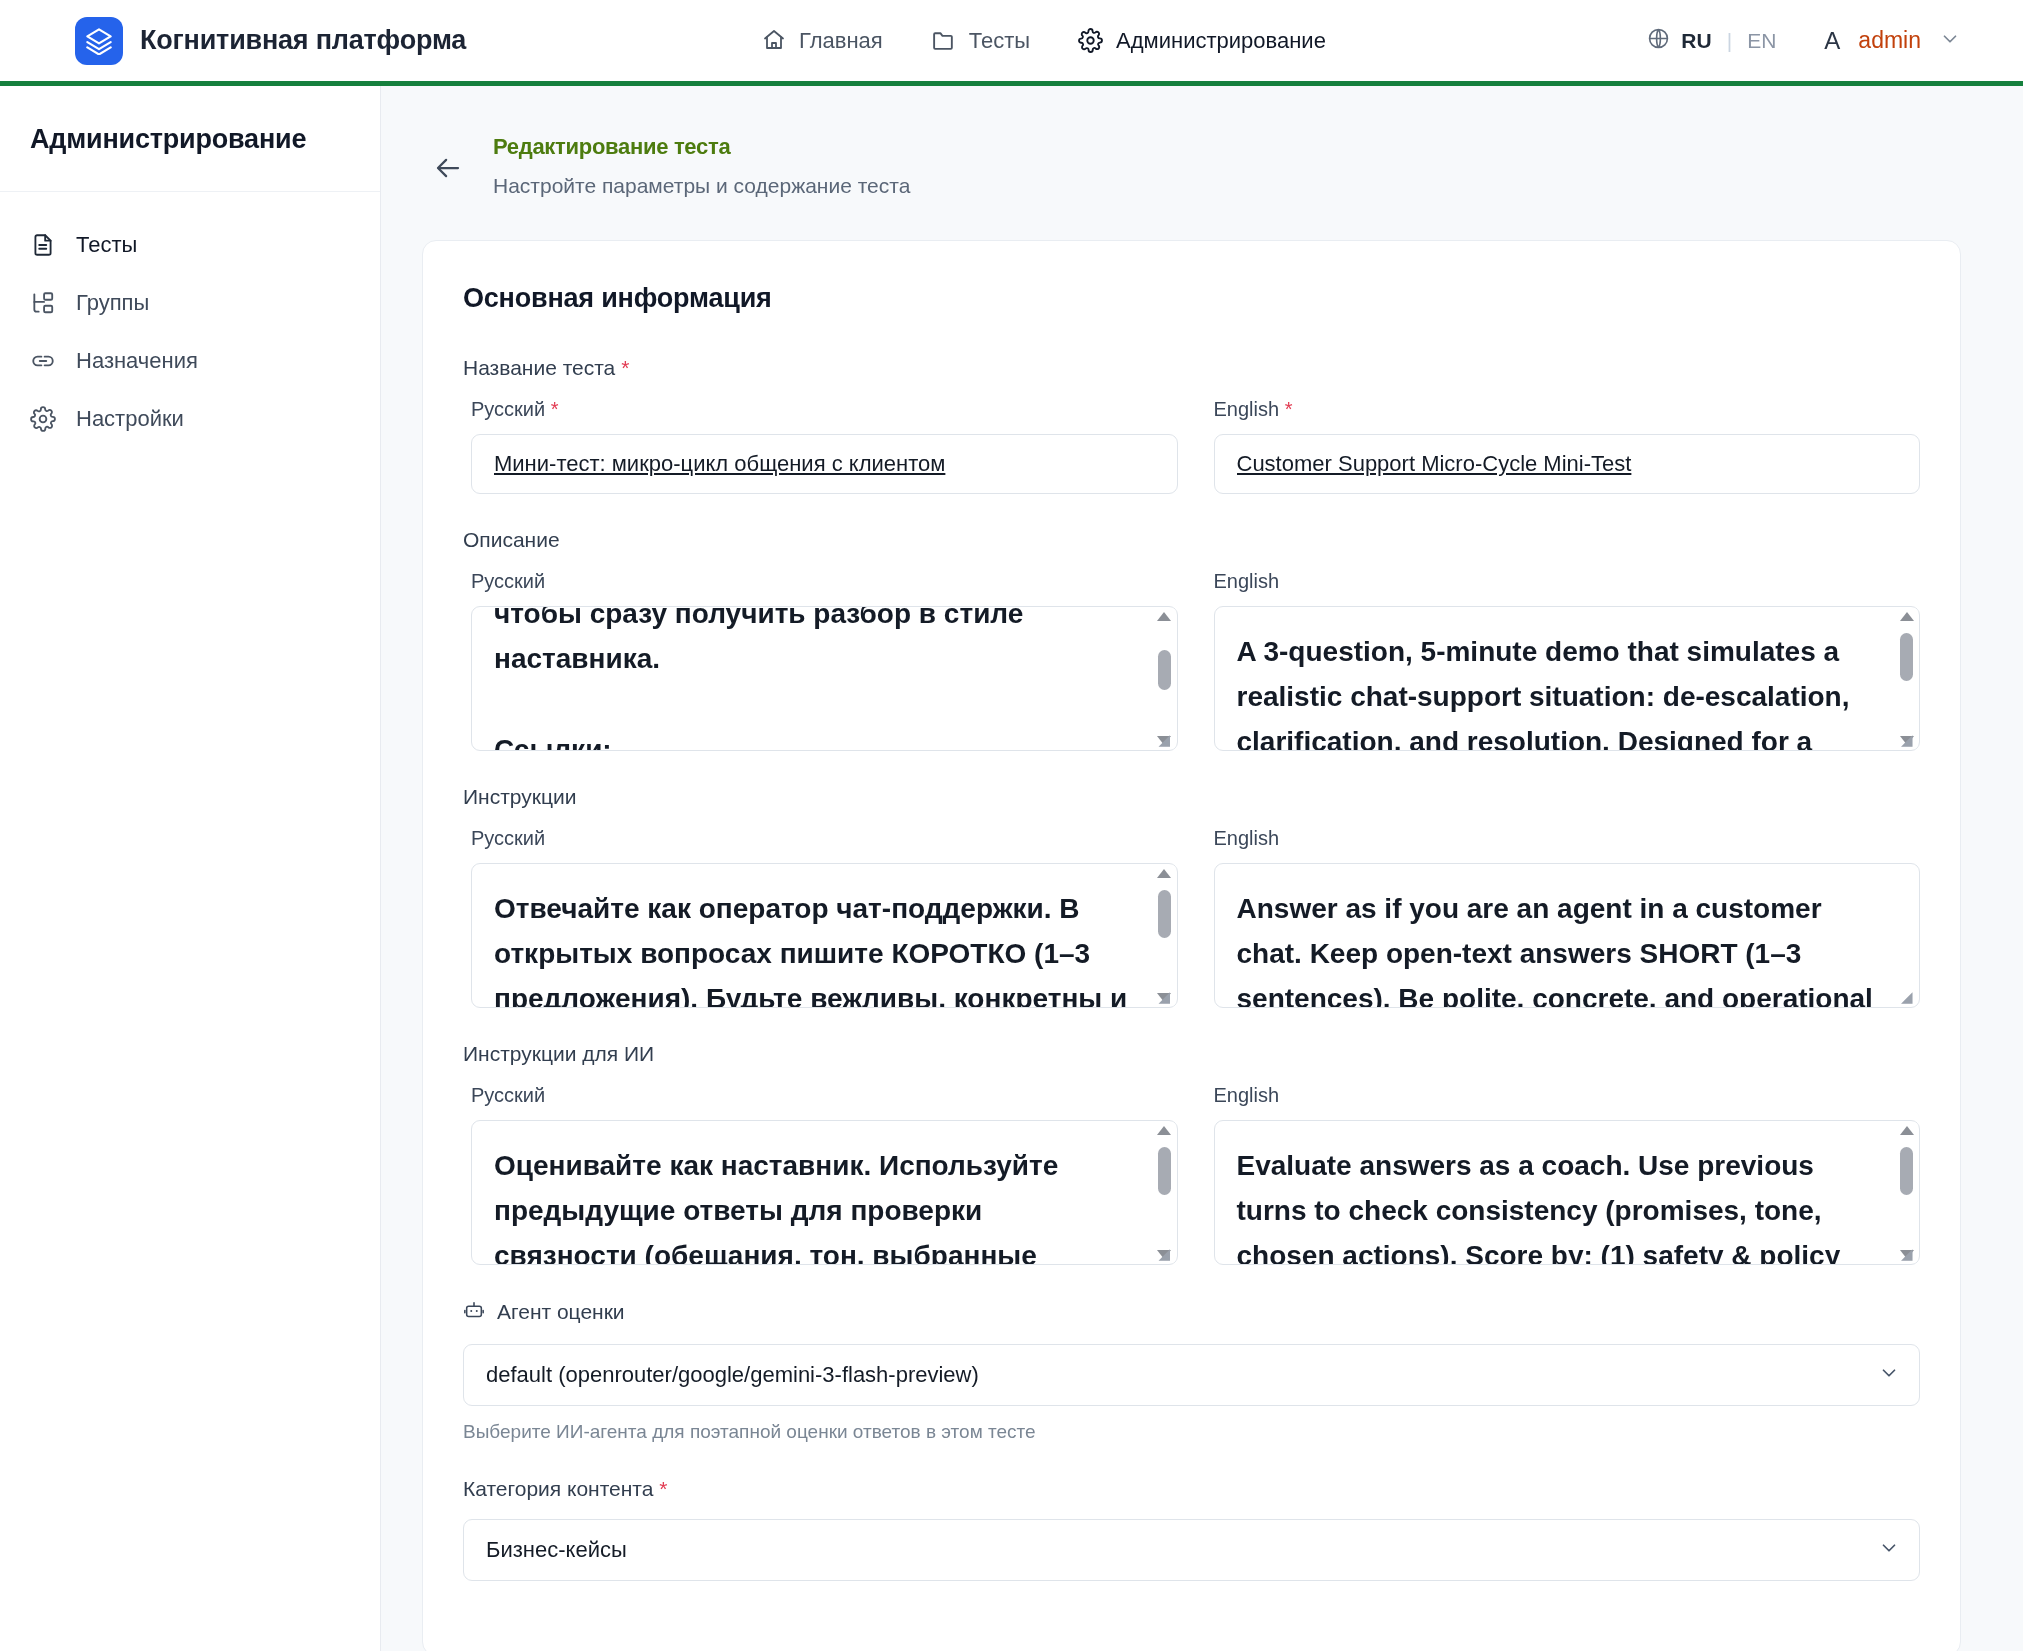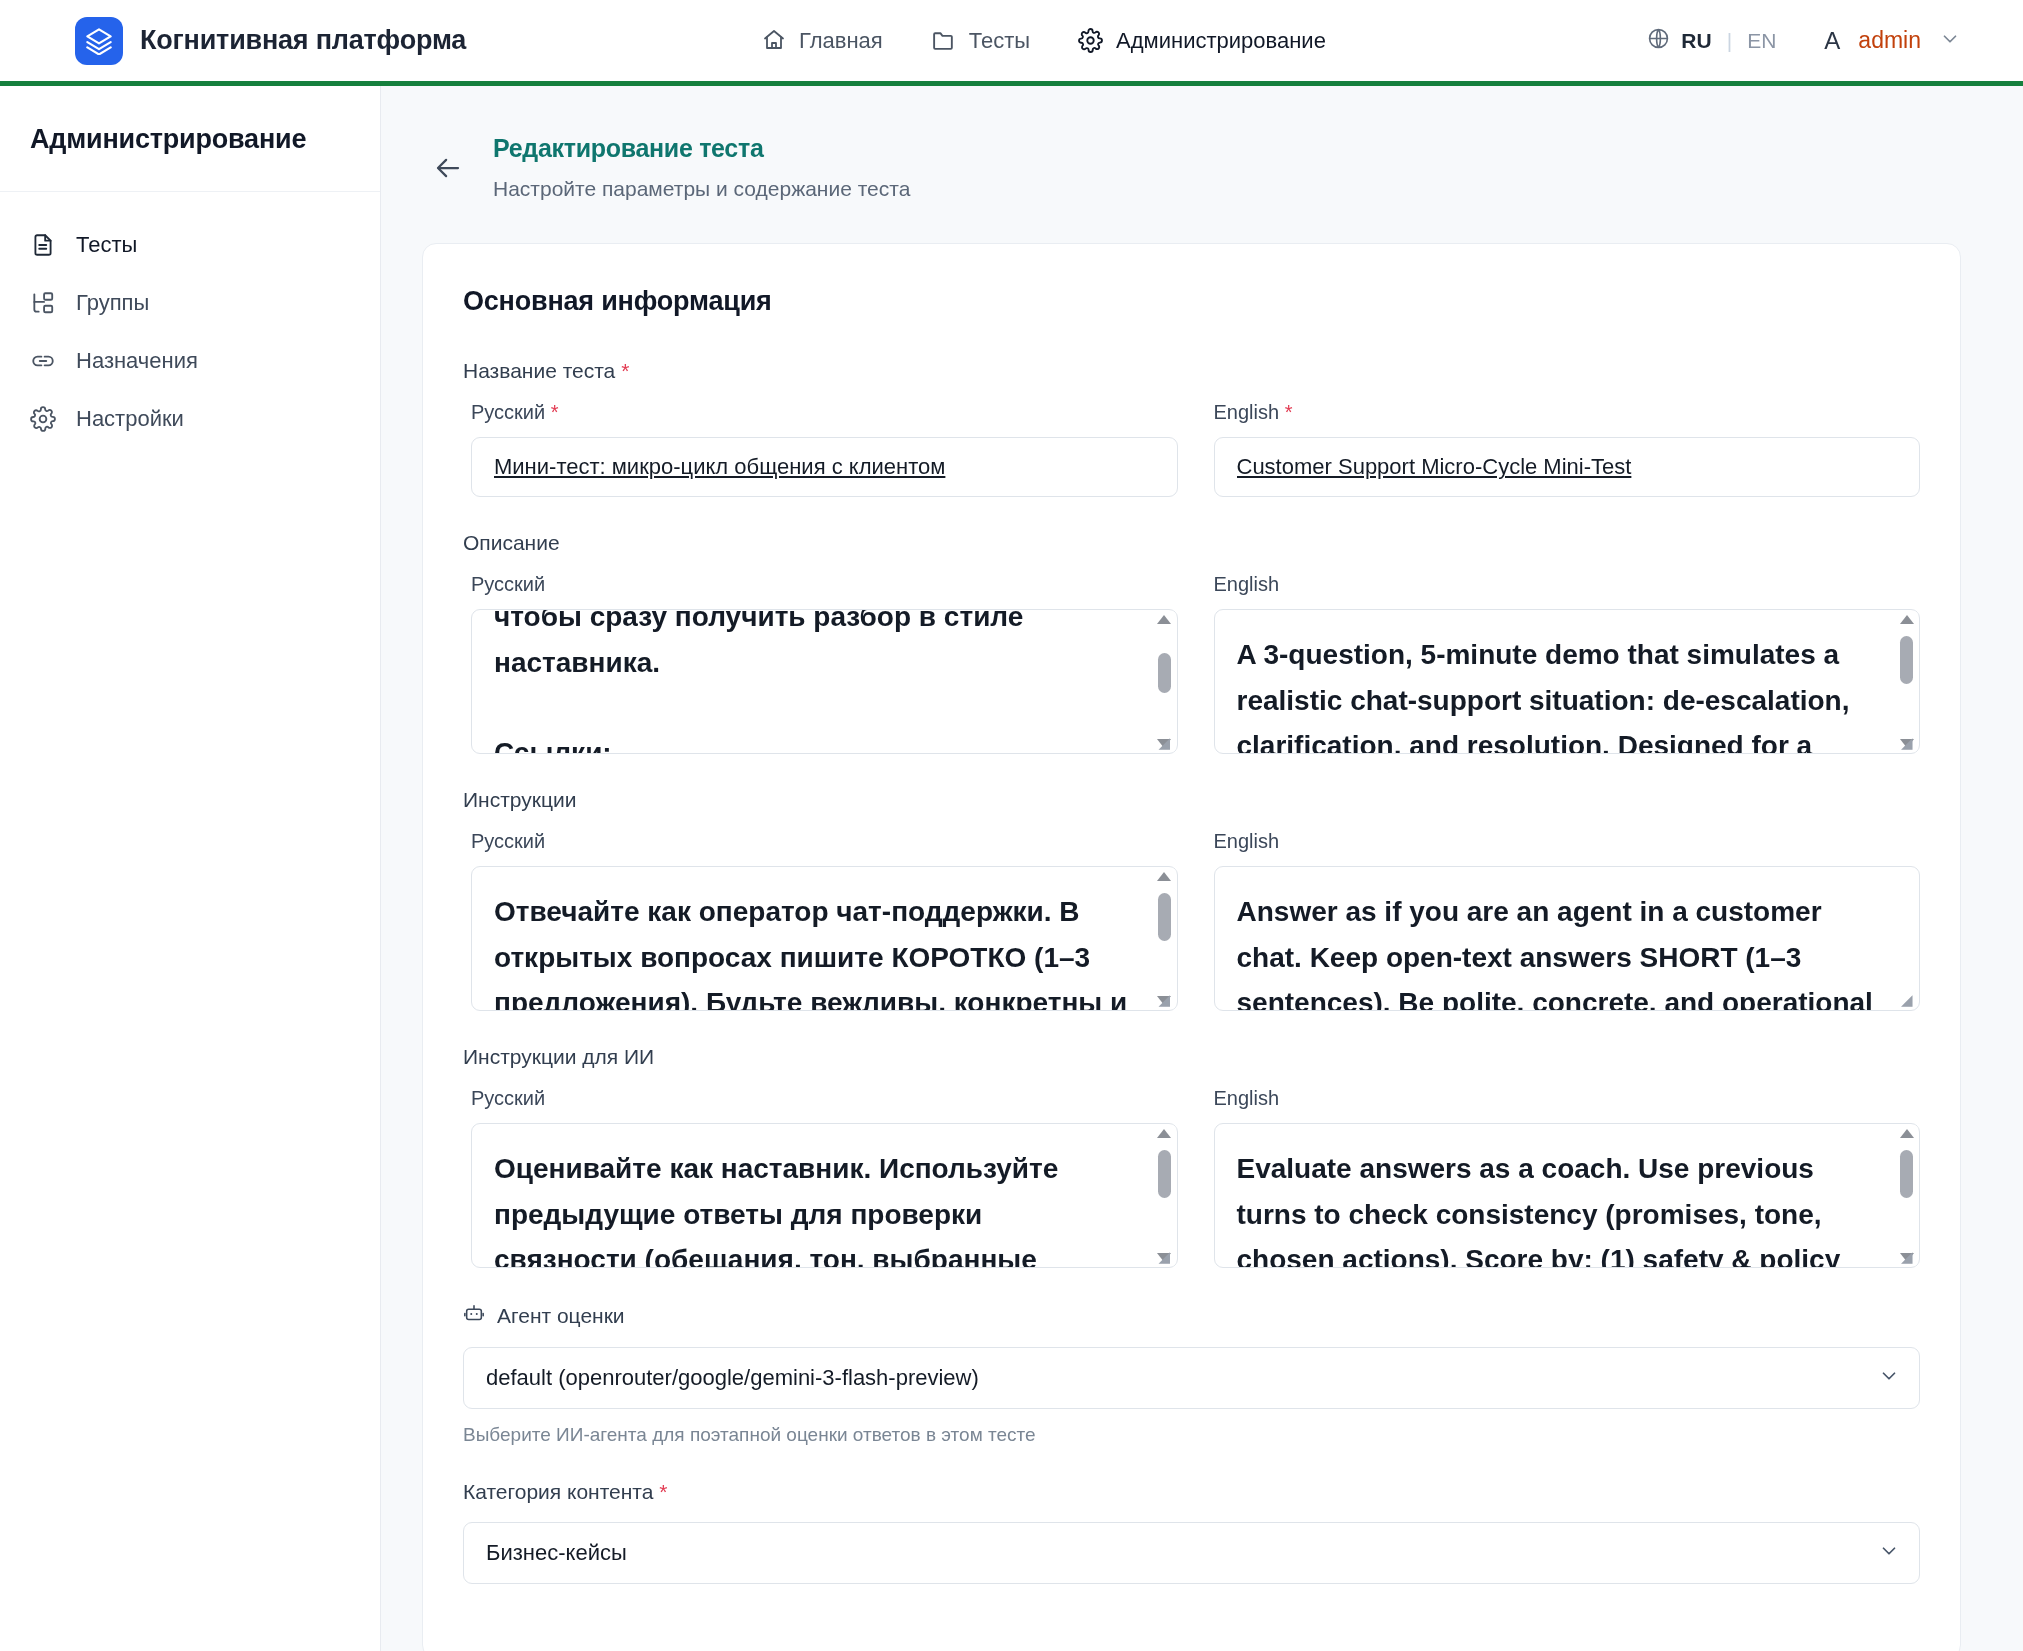--- a/index.html
+++ b/index.html
@@ -136,23 +136,23 @@
     align-items: flex-start;
     gap: 30px;
     padding: 47px 0 0 52px;
   }
   .back-btn {
     margin-top: 20px;
     cursor: pointer;
     flex: none;
   }
   .page-title {
-    font-size: 25px;
+    font-size: 22px;
     font-weight: 700;
-    color: #0f766e;
+    color: #4d7c0f;
     letter-spacing: -0.3px;
     margin: 0;
     line-height: 1.25;
   }
   .page-sub {
     font-size: 21px;
     color: #5b6778;
     margin-top: 13px;
   }
 

